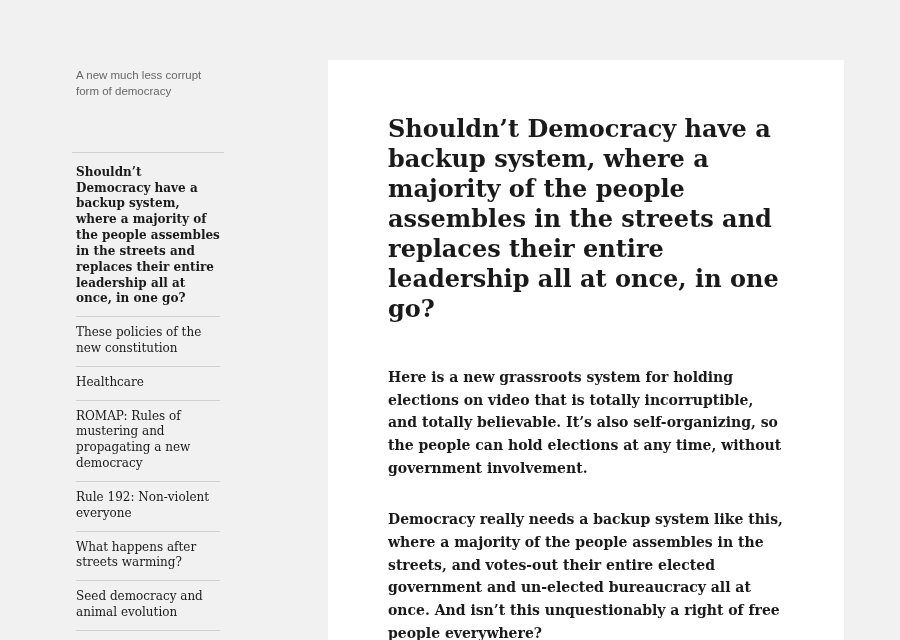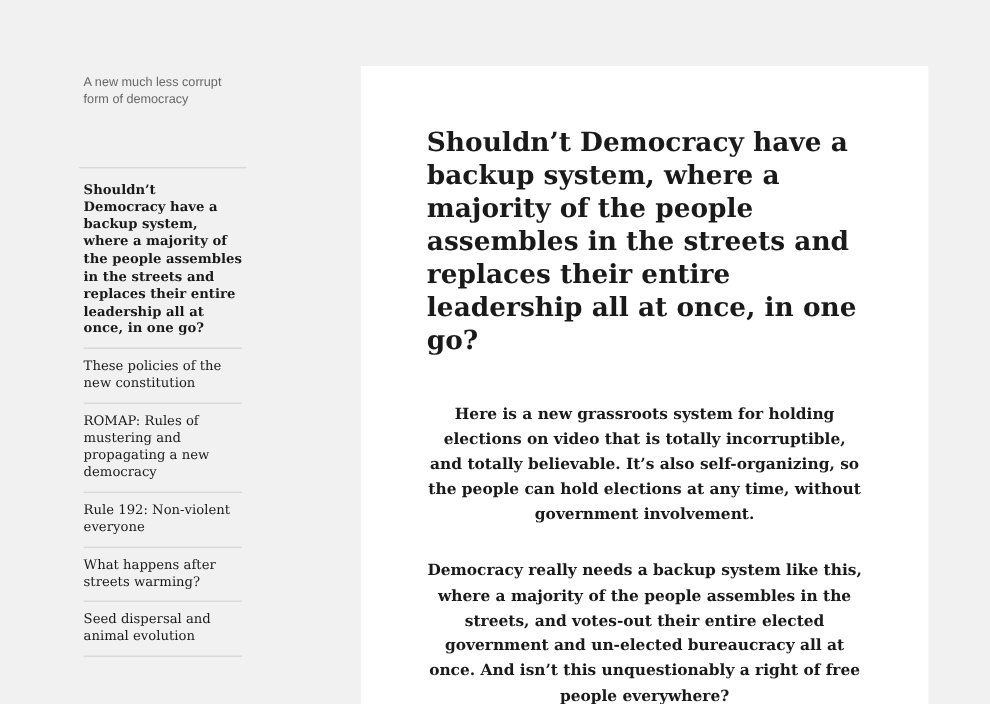--- a/index.html
+++ b/index.html
@@ -56,37 +56,38 @@
     line-height: 1.25;
     margin-bottom: 34px;
     color: #1a1a1a;
   }
   .para {
     font-size: 14px;
     line-height: 1.62;
     margin-bottom: 21px;
     color: #1a1a1a;
   }
-  .para.bold { font-weight: 700; text-align: center; }
+  .para.bold { font-weight: 700; }
 </style>
 </head>
 <body>
 
 <div class="page">
 
   <aside class="sidebar">
     <p class="site-description">A new much less corrupt form of democracy</p>
 
     <nav class="menu">
       <a class="menu-item current">Shouldn’t Democracy have a backup system, where a majority of the people assembles in the streets and replaces their entire leadership all at once, in one go?</a>
       <a class="menu-item">These policies of the new constitution</a>
+      <a class="menu-item">Healthcare</a>
       <a class="menu-item">ROMAP: Rules of mustering and propagating a new democracy</a>
       <a class="menu-item">Rule 192: Non-violent everyone</a>
       <a class="menu-item">What happens after streets warming?</a>
-      <a class="menu-item">Seed dispersal and animal evolution</a>
+      <a class="menu-item">Seed democracy and animal evolution</a>
 
     </nav>
   </aside>
 
   <main class="content">
     <article class="article">
       <h1 class="article-title">Shouldn’t Democracy have a backup system, where a majority of the people assembles in the streets and replaces their entire leadership all at once, in one go?</h1>
 
       <p class="para bold">Here is a new grassroots system for holding elections on video that is totally incorruptible, and totally believable. It’s also self-organizing, so the people can hold elections at any time, without government involvement.</p>
 

